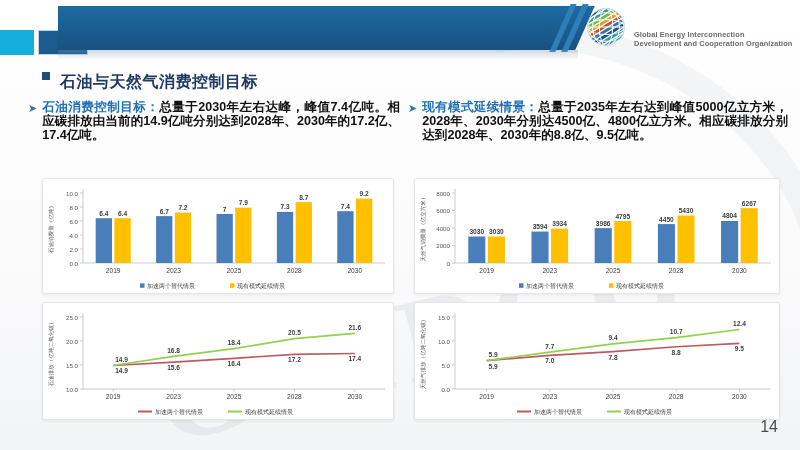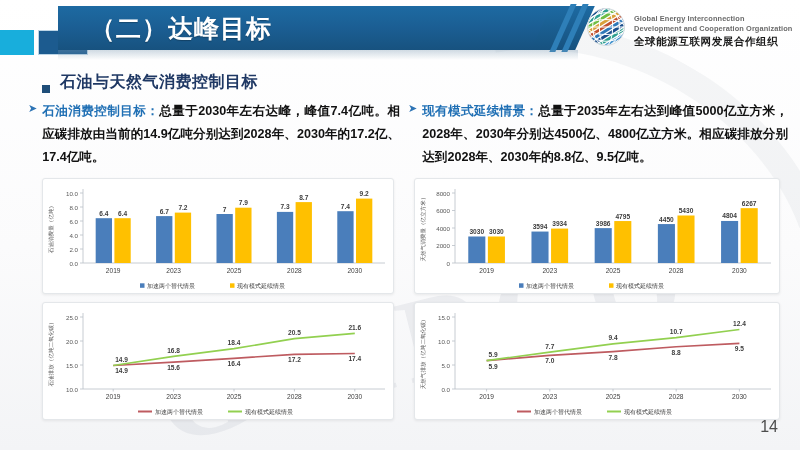--- a/index.html
+++ b/index.html
@@ -74,33 +74,33 @@
   
   .logo-block { position:absolute; left:585px; top:6px; display:flex; align-items:flex-end; gap:7px; }
   .globe { width:42px; height:42px; }
   .logo-text { line-height:1.25; }
   .logo-en { font-size:7.4px; color:#6a6a6a; font-weight:bold; letter-spacing:.1px; white-space:nowrap;}
   .logo-cn { font-size:10.5px; color:#1a1a1a; font-weight:bold; letter-spacing:.6px; margin-top:2px; white-space:nowrap;}
 
   
   .sec-head {
     position:absolute; left:42px; top:72px;
-    display:flex; align-items:flex-end; gap:10px;
+    display:flex; align-items:flex-start; gap:10px;
   }
   .sq-bullet { width:8px; height:8px; background:#1F4E79; display:inline-block; }
   .sec-head-text { font-size:16px; font-weight:bold; color:#1F3864; letter-spacing:.5px; }
 
   .col { position:absolute; top:100px; }
   .col-l { left:28px; width:372px; }
   .col-r { left:408px; width:380px; }
 
   .para { display:flex; gap:5px; align-items:flex-start; }
   .arrow { color:#2E74B5; font-size:11px; line-height:16px; flex:0 0 auto; }
   .ptext {
-    font-size:12.6px; line-height:23px; color:#111111; font-weight:bold;
+    font-size:12.6px; line-height:14px; color:#111111; font-weight:bold;
     text-align:justify;
   }
   .ptext .lead { color:#1F6FB4; }
 
   
   .chart-card {
     position:absolute; background:#ffffff;
     border:1px solid #e4e7ea; border-radius:3px;
     box-shadow:0 1px 3px rgba(0,0,0,.07);
   }
@@ -122,21 +122,20 @@
 
   <div class="wm wm-main">GEIDCO</div>
   <div class="swoosh"></div>
 
   <div class="header-wrap">
     <div class="hdr-sq-light"></div>
     <div class="hdr-sq-dark"></div>
     <div class="hdr-bar"></div>
     <div class="hdr-slash" style="left:572px;"></div>
     <div class="hdr-slash" style="left:560px;"></div>
-    <div class="hdr-title">（二）达峰目标</div>
     <div class="hdr-shadow"></div>
 
     <div class="logo-block">
       <svg class="globe" viewBox="0 0 100 100">
         <defs>
           <clipPath id="gclip">
               <circle cx="50" cy="50" r="44"></circle>
             </clipPath>
         </defs>
         <circle cx="50" cy="50" r="44" fill="#ffffff"></circle>
@@ -159,21 +158,20 @@
             <line x1="6" y1="50" x2="94" y2="50"></line>
             <ellipse cx="50" cy="50" rx="44" ry="18"></ellipse>
             <ellipse cx="50" cy="50" rx="44" ry="34"></ellipse>
           </g>
         </g>
         <circle cx="50" cy="50" r="44" fill="none" stroke="#cfd6dd" stroke-width="2"></circle>
       </svg>
       <div class="logo-text">
         <div class="logo-en">Global Energy Interconnection</div>
         <div class="logo-en">Development and Cooperation Organization</div>
-        <div class="logo-cn">全球能源互联网发展合作组织</div>
       </div>
     </div>
   </div>
 
   <div class="sec-head">
     <span class="sq-bullet"></span>
     <span class="sec-head-text">石油与天然气消费控制目标</span>
   </div>
 
   <div class="col col-l">

